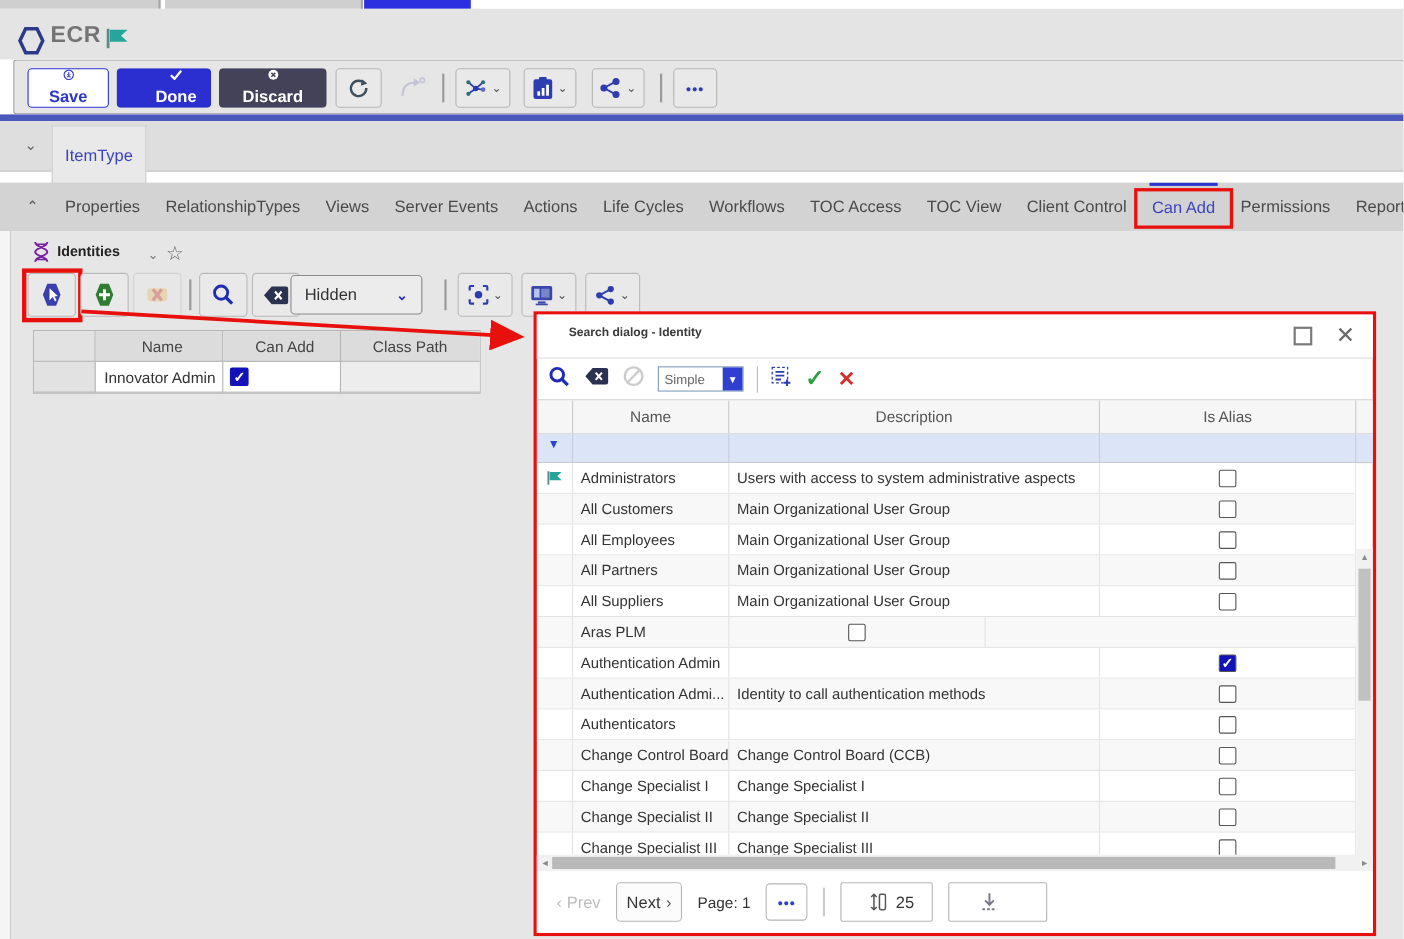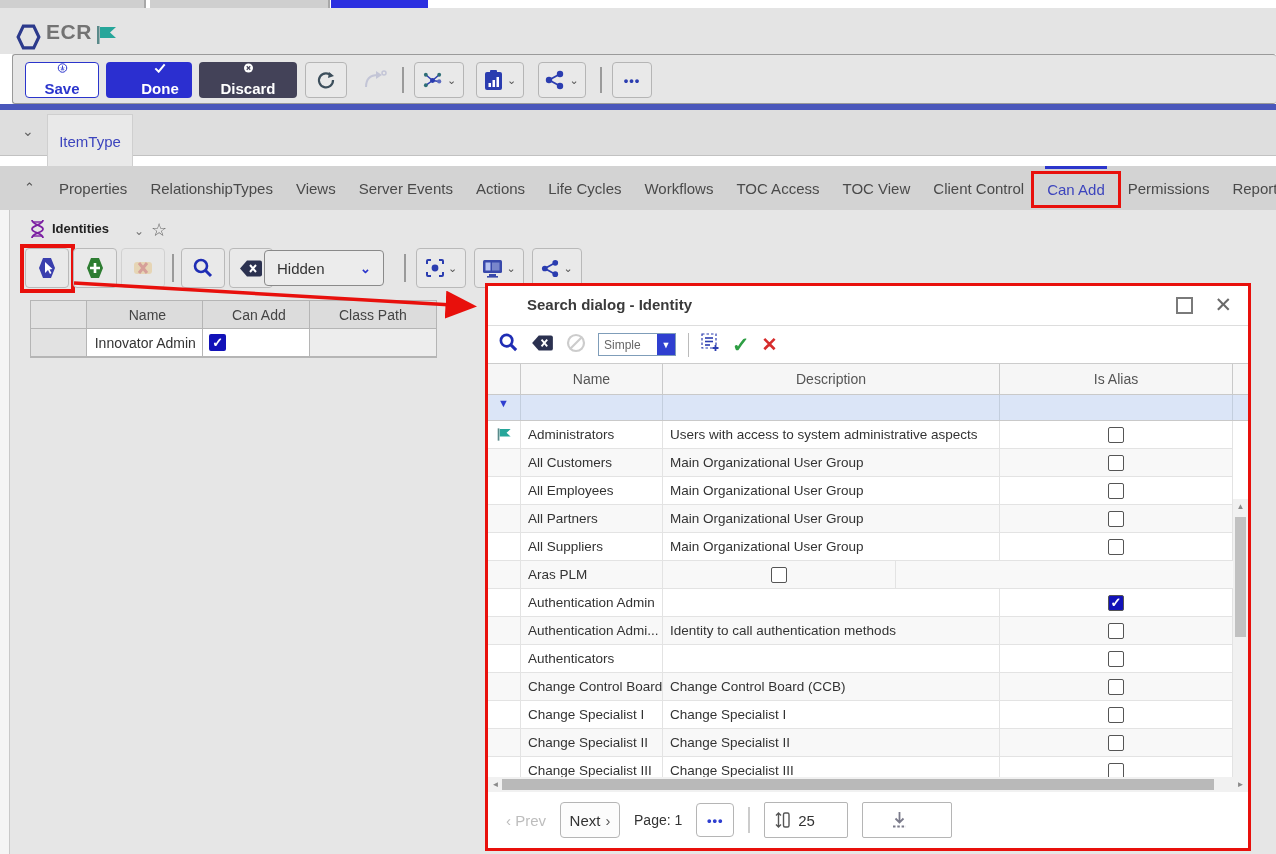--- a/index.html
+++ b/index.html
@@ -75,21 +75,21 @@
   .rt-h.rt-c3 { background:#dcdcdc; }
 
   
   .cb { width:17px; height:17px; border:2px solid #4a4a4a; border-radius:2px; background:#fff; display:inline-flex; align-items:center; justify-content:center; }
   .cb.checked { background:#1212b8; border-color:#1212b8; color:#fff; font-size:13px; font-weight:bold; }
   .cb.checked::after { content:"✓"; line-height:1; }
 
   
   .dialog { position:absolute; left:485px; top:283px; width:766px; height:568px; background:#fff; border:3px solid #e8100c; z-index:5; }
   .dlg-titlebar { position:absolute; left:0; top:0; width:760px; height:40px; border-bottom:1px solid #ddd; background:#fff; }
-  .dlg-title { position:absolute; left:29px; top:10px; font-size:15px; font-weight:bold; color:#3a3a3a;margin-left:10px; }
+  .dlg-title { position:absolute; left:29px; top:10px; font-size:11px; font-weight:bold; color:#3a3a3a; }
   .dlg-max { position:absolute; right:55px; top:11px; width:17px; height:17px; border:2px solid #7a7a7a; cursor:pointer; }
   .dlg-close { position:absolute; right:16px; top:7px; font-size:21px; color:#6a6a6a; cursor:pointer; }
 
   .dlg-toolbar { position:absolute; left:0; top:40px; width:760px; height:38px; border-bottom:1px solid #ccc; display:flex; align-items:center; padding-left:10px; gap:12px; }
   .dt-sep { width:1px; height:24px; background:#bbb; }
   .simple-select { width:78px; height:23px; border:1px solid #7f9db9; background:#fff; display:flex; align-items:center; justify-content:space-between; padding-left:5px; font-size:12px; color:#666; cursor:pointer; }
   .simple-select .sq { width:18px; height:21px; background:#2f3fd0; color:#fff; font-size:9px; display:flex; align-items:center; justify-content:center; }
   .dlg-check { color:#2e9e44; font-size:21px; font-weight:bold; cursor:pointer; }
   .dlg-x { color:#d62c2c; font-size:19px; font-weight:bold; cursor:pointer; }
 
@@ -117,21 +117,21 @@
   .hscroll .arr { position:absolute; top:0; width:15px; height:15px; color:#8a8a8a; font-size:8px; text-align:center; line-height:15px; }
   .hscroll .thumb { position:absolute; left:14px; top:2px; width:712px; height:11px; background:#b9b9b9; }
 
   
   .dlg-footer { position:absolute; left:0; top:506px; width:760px; height:56px; background:#fff; display:flex; align-items:center; padding-left:18px; gap:14px; }
   .prev { color:#bdbdbd; font-size:15px; }
   .next-btn { width:60px; height:36px; background:#fcfcfc; border:1px solid #b5b5b5; border-radius:4px; font-size:15px; color:#333; display:flex; align-items:center; justify-content:center; gap:5px; cursor:pointer; }
   .page-lbl { font-size:14px; color:#333; }
   .more-btn { width:38px; height:34px; background:#fff; border:1px solid #b5b5b5; border-radius:4px; color:#2f3fd0; font-size:13px; font-weight:bold; letter-spacing:1px; display:flex; align-items:center; justify-content:center; cursor:pointer; }
   .f-sep { width:2px; height:26px; background:#ccc; }
-  .size-box { width:84px; height:36px; border:1px solid #b5b5b5; border-radius:2px; background:#fff; display:flex; align-items:center; gap:8px; padding-left:10px; font-size:15px; color:#333; cursor:pointer; }
+  .size-box { width:84px; height:36px; border:1px solid #b5b5b5; border-radius:2px; background:#fff; display:flex; align-items:center; gap:8px; padding-left:26px; font-size:15px; color:#333; cursor:pointer; }
   .dl-box { width:90px; height:36px; border:1px solid #b5b5b5; border-radius:2px; background:#fff; display:flex; align-items:center; padding-left:28px; cursor:pointer; }
 
   
   #arrow-overlay { position:absolute; left:0; top:0; width:1276px; height:854px; pointer-events:none; z-index:6; }
 </style>
 </head>
 <body>
 
 <div id="stage">
 

